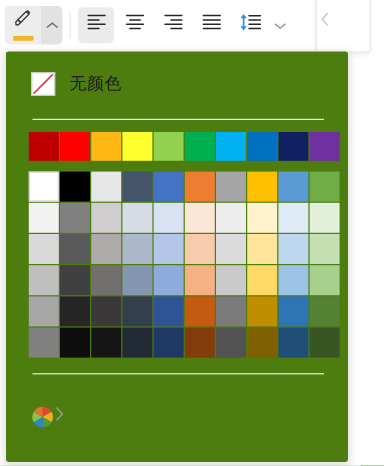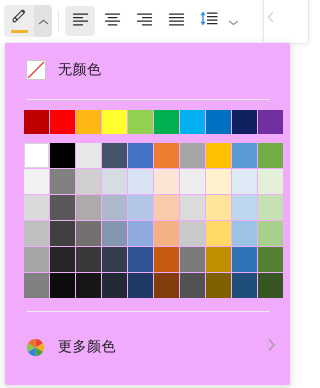--- a/index.html
+++ b/index.html
@@ -73,21 +73,21 @@
   }
   #right-edge .rchev {
     position: absolute; left: 3px; top: 16px;
   }
 
   
   #panel {
     position: absolute;
     left: 4px; top: 42px;
     width: 287px; height: 344px;
-    background: #f0abfc;
+    background: #4d7c0f;
     border: 1px solid #ececec;
     border-radius: 3px;
     box-shadow: 0 2px 7px rgba(0,0,0,0.13);
   }
 
   
   #nocolor-row {
     position: absolute; left: 0; top: 6px;
     width: 287px; height: 42px;
     display: flex; align-items: center;
@@ -359,20 +359,19 @@
         <g transform="translate(10,10)">
           <path d="M0,0 L0,-9 A9,9 0 0,1 7.8,-4.5 Z" fill="#E8442F"></path>
           <path d="M0,0 L7.8,-4.5 A9,9 0 0,1 7.8,4.5 Z" fill="#F2B01E"></path>
           <path d="M0,0 L7.8,4.5 A9,9 0 0,1 0,9 Z" fill="#4A9D3F"></path>
           <path d="M0,0 L0,9 A9,9 0 0,1 -7.8,4.5 Z" fill="#2E86D6"></path>
           <path d="M0,0 L-7.8,4.5 A9,9 0 0,1 -7.8,-4.5 Z" fill="#8AC24A"></path>
           <path d="M0,0 L-7.8,-4.5 A9,9 0 0,1 0,-9 Z" fill="#E8712F"></path>
         </g>
       </svg>
     </span>
-    <span id="more-label">更多颜色</span>
     <span>
       <svg width="9" height="14" viewBox="0 0 9 14">
         <polyline points="2,1.5 7,7 2,12.5" fill="none" stroke="#9a9a9a" stroke-width="1.2"></polyline>
       </svg>
     </span>
   </div>
 </div>
 
 </body></html>

